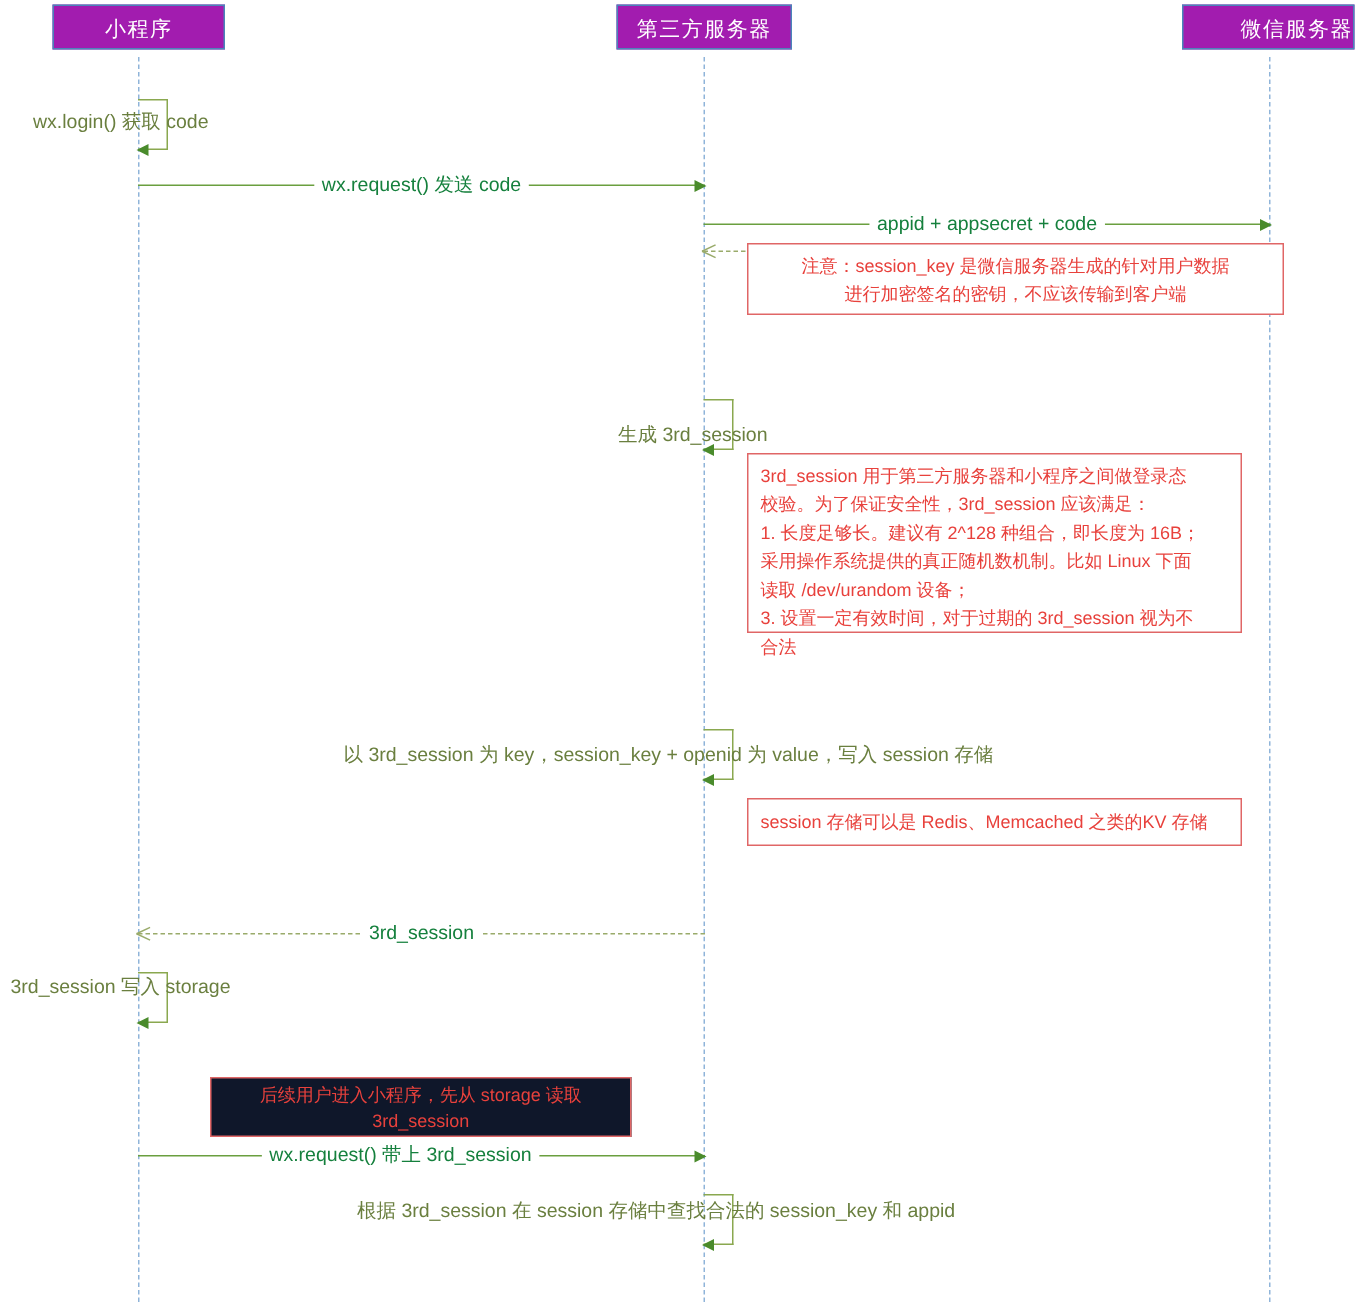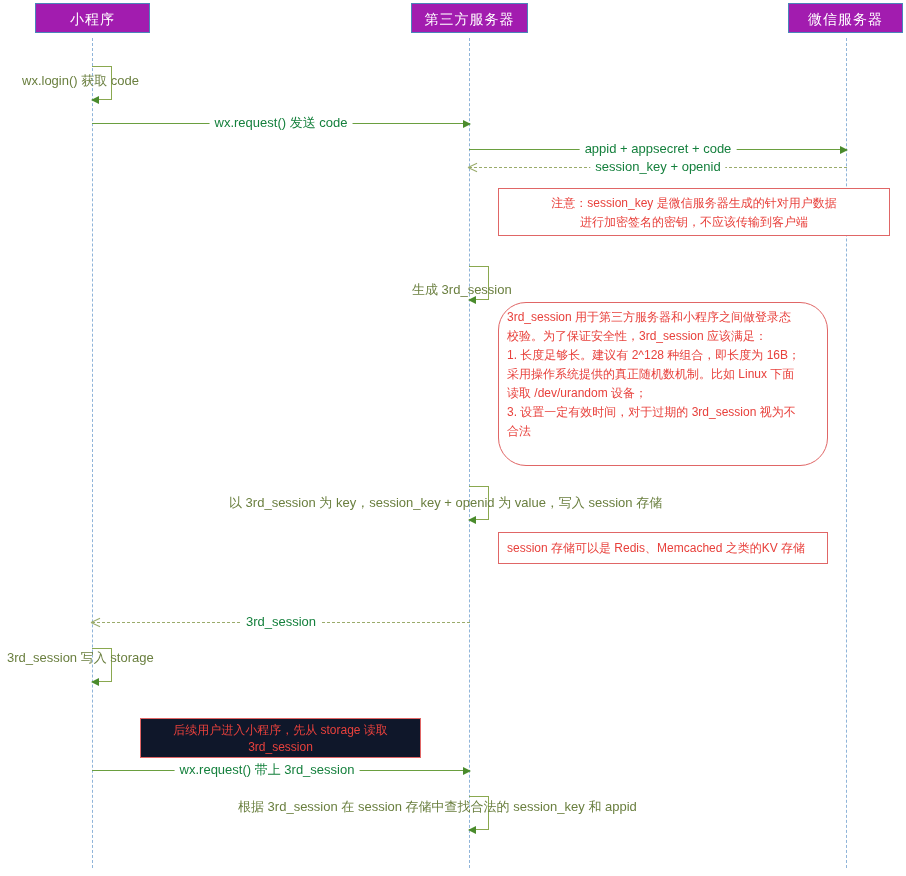--- a/index.html
+++ b/index.html
@@ -149,21 +149,21 @@
   <div class="lifeline" style="left:92px;"></div>
   <div class="lifeline" style="left:469px;"></div>
   <div class="lifeline" style="left:846px;"></div>
 
   <div class="participant" style="left:35px; width:115px;">
     <span>小程序</span>
   </div>
   <div class="participant" style="left:411px; width:117px;">
     <span>第三方服务器</span>
   </div>
-  <div class="participant" style="left:788px; width:115px;">
+  <div class="participant" style="left:788px; width:115px;text-align:right;">
     <span>微信服务器</span>
   </div>
 
   <div class="selfcall" style="left:92px; top:66px; height:34px;">
     <div class="tip"></div>
   </div>
   <div class="selfcall-label" style="left:22px; top:74px;text-align:center;">wx.login() 获取 code</div>
 
   <div class="msg" style="left:92px; top:123px; width:378px;">
     <div class="arrowhead right"></div>
@@ -173,31 +173,31 @@
   <div class="msg" style="left:469px; top:149px; width:378px;">
     <div class="arrowhead right"></div>
   </div>
   <div class="msg-label" style="left:658px; top:149px;">appid + appsecret + code</div>
 
   <div class="msg dashed" style="left:469px; top:167px; width:378px;">
     <div class="arrowhead left open"></div>
   </div>
   <div class="msg-label" style="left:658px; top:167px;">session_key + openid</div>
 
-  <div class="note centered" style="left:498px; top:188px; width:392px; height:48px;">
+  <div class="note centered" style="left:498px; top:162px; width:358px; height:48px;">
     <p>注意：session_key 是微信服务器生成的针对用户数据</p>
     <p>进行加密签名的密钥，不应该传输到客户端</p>
   </div>
 
   <div class="selfcall" style="left:469px; top:266px; height:34px;">
     <div class="tip"></div>
   </div>
   <div class="selfcall-label" style="left:412px; top:283px;">生成 3rd_session</div>
 
-  <div class="note" style="left:498px; top:302px; width:330px; height:164px;border-radius:28px;">
+  <div class="note" style="left:498px; top:302px; width:330px; height:120px;">
     <p>3rd_session 用于第三方服务器和小程序之间做登录态</p>
     <p>校验。为了保证安全性，3rd_session 应该满足：</p>
     <p>1. 长度足够长。建议有 2^128 种组合，即长度为 16B；</p>
     <p>采用操作系统提供的真正随机数机制。比如 Linux 下面</p>
     <p>读取 /dev/urandom 设备；</p>
     <p>3. 设置一定有效时间，对于过期的 3rd_session 视为不</p>
     <p>合法</p>
   </div>
 
   <div class="selfcall" style="left:469px; top:486px; height:34px;">

